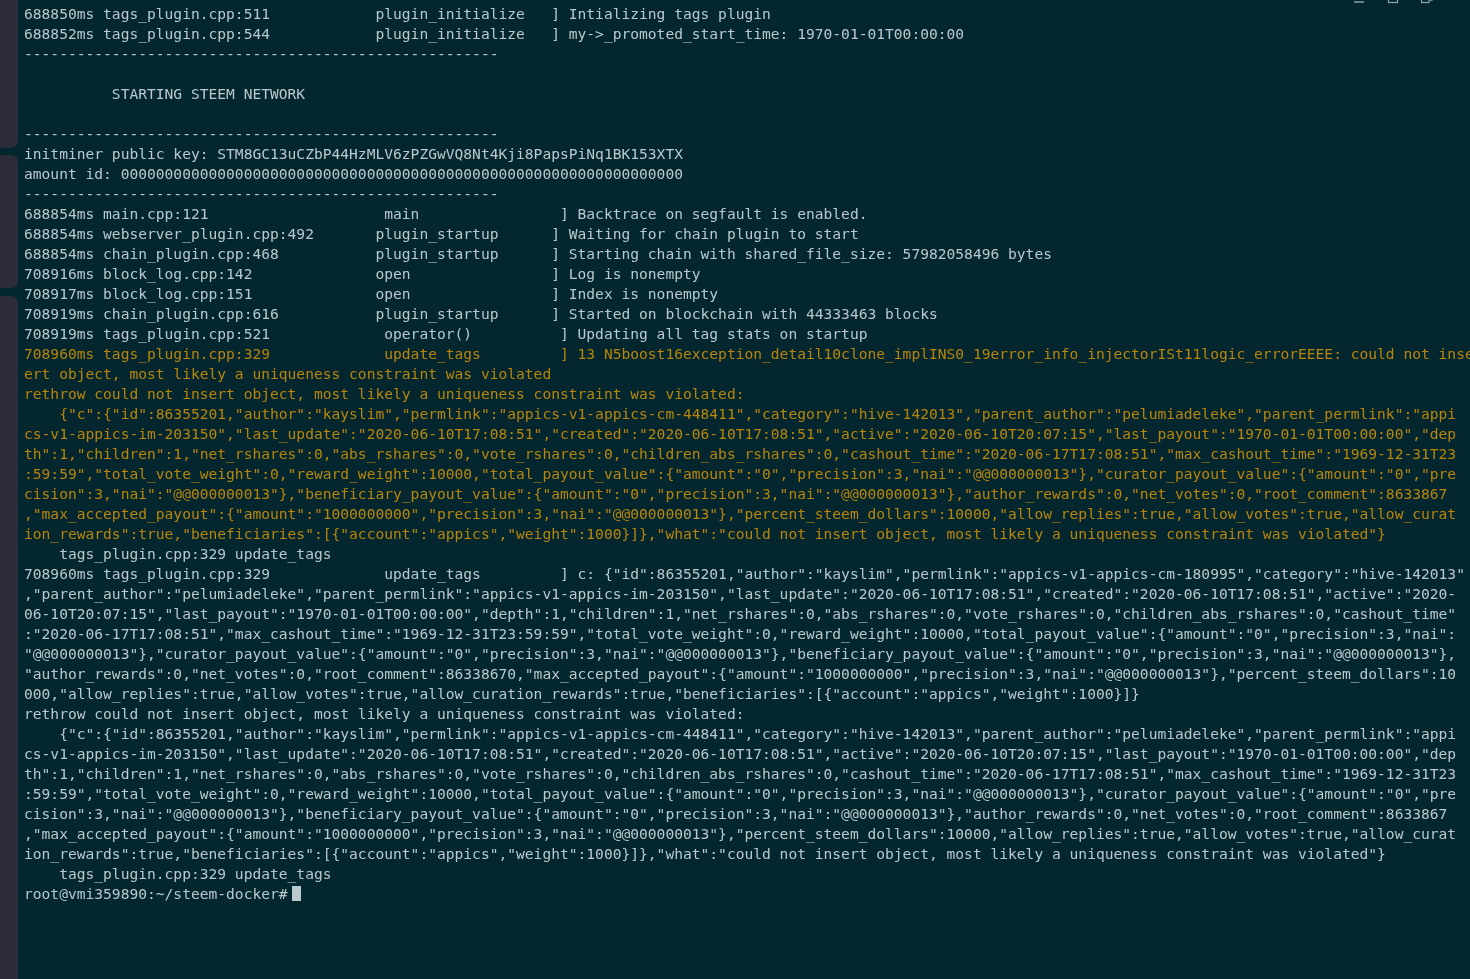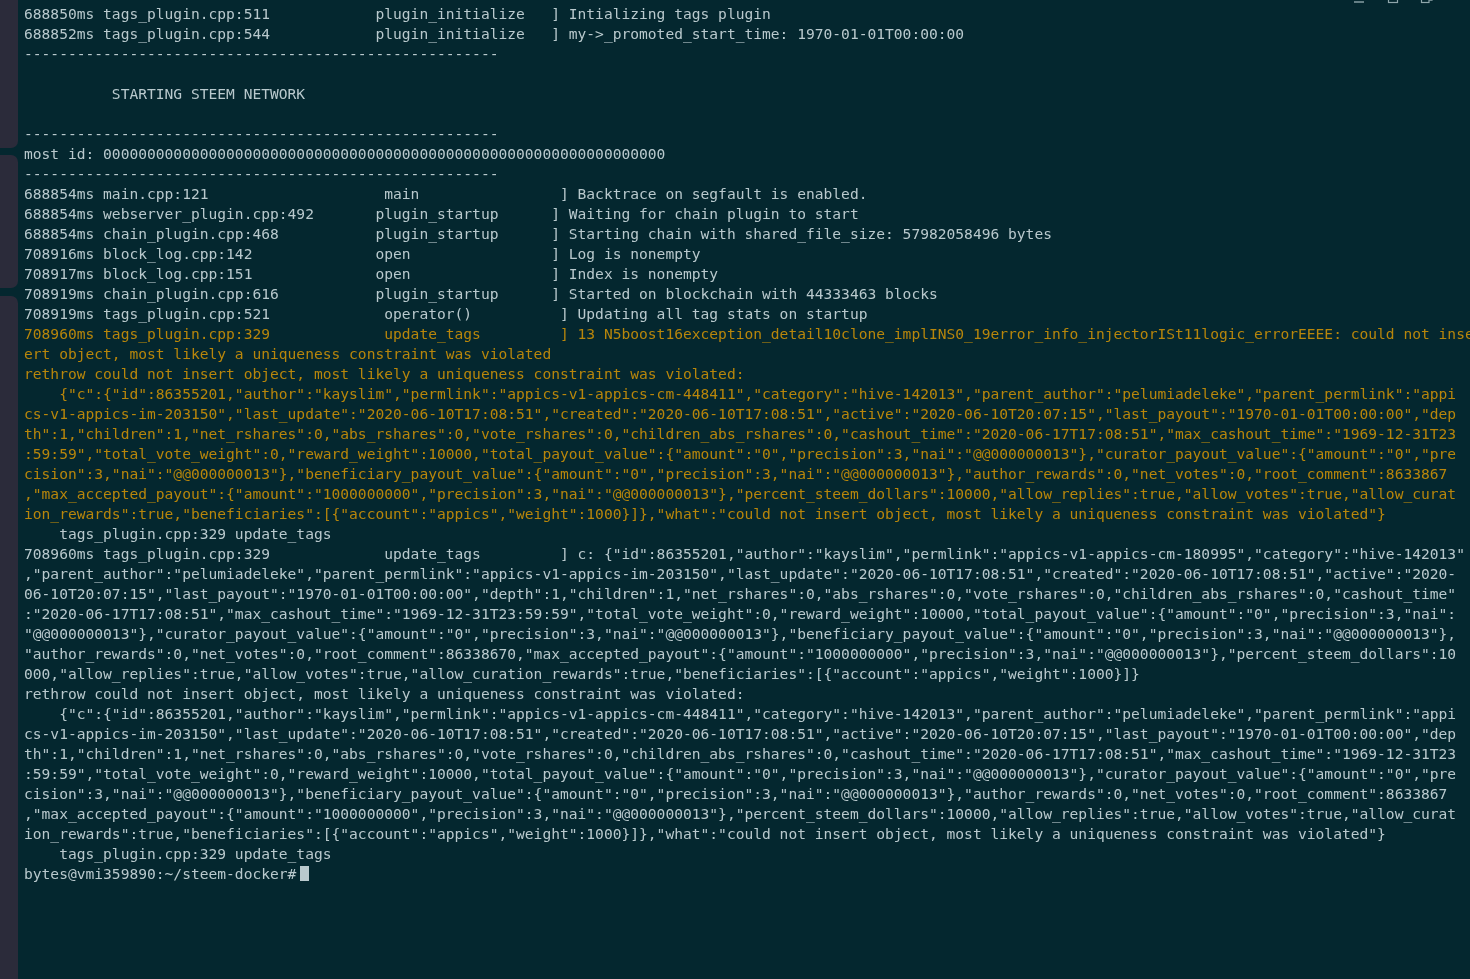--- a/index.html
+++ b/index.html
@@ -145,21 +145,22 @@
   </div>
 
   <div id="screen">
       <div class="line c-info">688850ms tags_plugin.cpp:511            plugin_initialize   ] Intializing tags plugin</div>
       <div class="line c-info">688852ms tags_plugin.cpp:544            plugin_initialize   ] my-&gt;_promoted_start_time: 1970-01-01T00:00:00</div>
       <div class="line c-info">------------------------------------------------------</div>
       <div class="line c-info"> </div>
       <div class="line c-info">          STARTING STEEM NETWORK</div>
       <div class="line c-info"> </div>
       <div class="line c-info">------------------------------------------------------</div>
-      <div class="line c-info">most id: 0000000000000000000000000000000000000000000000000000000000000000</div>
+      <div class="line c-info">initminer public key: STM8GC13uCZbP44HzMLV6zPZGwVQ8Nt4Kji8PapsPiNq1BK153XTX</div>
+      <div class="line c-info">amount id: 0000000000000000000000000000000000000000000000000000000000000000</div>
       <div class="line c-info">------------------------------------------------------</div>
       <div class="line c-info">688854ms main.cpp:121                    main                ] Backtrace on segfault is enabled.</div>
       <div class="line c-info">688854ms webserver_plugin.cpp:492       plugin_startup      ] Waiting for chain plugin to start</div>
       <div class="line c-info">688854ms chain_plugin.cpp:468           plugin_startup      ] Starting chain with shared_file_size: 57982058496 bytes</div>
       <div class="line c-info">708916ms block_log.cpp:142              open                ] Log is nonempty</div>
       <div class="line c-info">708917ms block_log.cpp:151              open                ] Index is nonempty</div>
       <div class="line c-info">708919ms chain_plugin.cpp:616           plugin_startup      ] Started on blockchain with 44333463 blocks</div>
       <div class="line c-info">708919ms tags_plugin.cpp:521             operator()          ] Updating all tag stats on startup</div>
       <div class="line c-warn">708960ms tags_plugin.cpp:329             update_tags         ] 13 N5boost16exception_detail10clone_implINS0_19error_info_injectorISt11logic_errorEEEE: could not insert object, most likely a uniqueness constraint was violated</div>
       <div class="line c-warn">ert object, most likely a uniqueness constraint was violated</div>
@@ -181,16 +182,16 @@
       <div class="line c-info">000,"allow_replies":true,"allow_votes":true,"allow_curation_rewards":true,"beneficiaries":[{"account":"appics","weight":1000}]}</div>
       <div class="line c-info">rethrow could not insert object, most likely a uniqueness constraint was violated:</div>
       <div class="line c-info">    {"c":{"id":86355201,"author":"kayslim","permlink":"appics-v1-appics-cm-448411","category":"hive-142013","parent_author":"pelumiadeleke","parent_permlink":"appi</div>
       <div class="line c-info">cs-v1-appics-im-203150","last_update":"2020-06-10T17:08:51","created":"2020-06-10T17:08:51","active":"2020-06-10T20:07:15","last_payout":"1970-01-01T00:00:00","dep</div>
       <div class="line c-info">th":1,"children":1,"net_rshares":0,"abs_rshares":0,"vote_rshares":0,"children_abs_rshares":0,"cashout_time":"2020-06-17T17:08:51","max_cashout_time":"1969-12-31T23</div>
       <div class="line c-info">:59:59","total_vote_weight":0,"reward_weight":10000,"total_payout_value":{"amount":"0","precision":3,"nai":"@@000000013"},"curator_payout_value":{"amount":"0","pre</div>
       <div class="line c-info">cision":3,"nai":"@@000000013"},"beneficiary_payout_value":{"amount":"0","precision":3,"nai":"@@000000013"},"author_rewards":0,"net_votes":0,"root_comment":8633867</div>
       <div class="line c-info">,"max_accepted_payout":{"amount":"1000000000","precision":3,"nai":"@@000000013"},"percent_steem_dollars":10000,"allow_replies":true,"allow_votes":true,"allow_curat</div>
       <div class="line c-info">ion_rewards":true,"beneficiaries":[{"account":"appics","weight":1000}]},"what":"could not insert object, most likely a uniqueness constraint was violated"}</div>
       <div class="line c-info">    tags_plugin.cpp:329 update_tags</div>
-      <div class="line c-info"><span>bytes@vmi359890:~/steem-docker#</span><span id="cursor"></span></div>
+      <div class="line c-info"><span>root@vmi359890:~/steem-docker#</span><span id="cursor"></span></div>
     </div>
 
 </div>
 
 </body></html>

